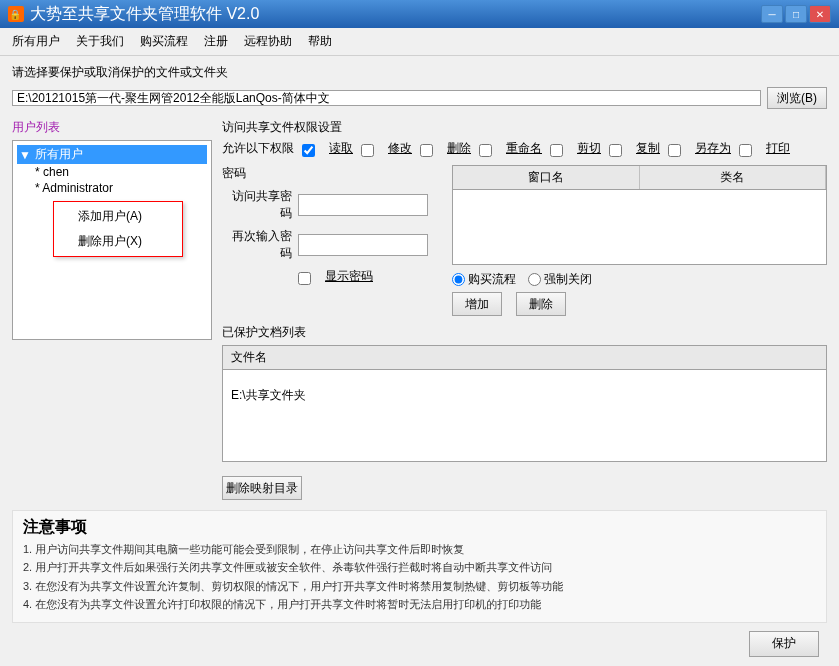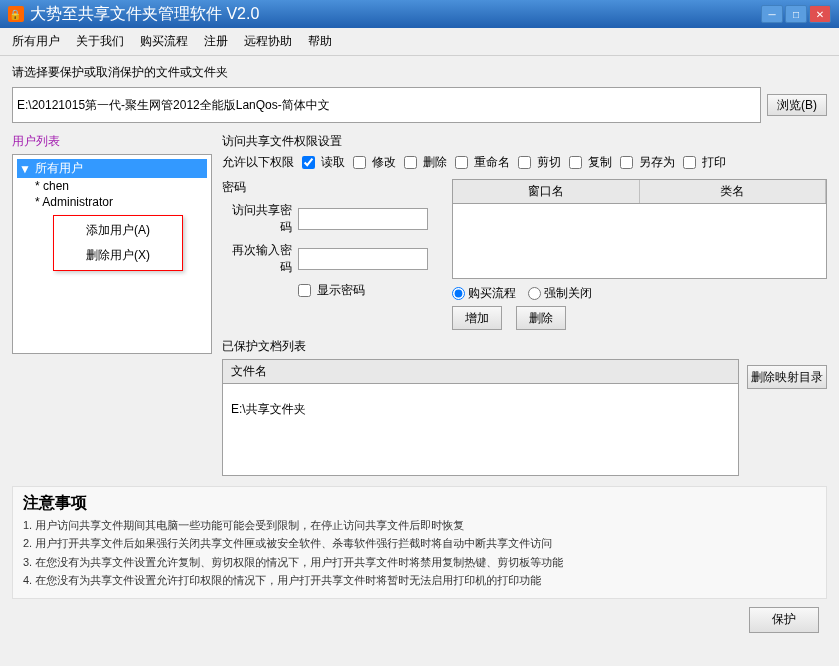--- a/index.html
+++ b/index.html
@@ -81,21 +81,21 @@
       color: #000;
     }
     .path-row {
       display: flex;
       align-items: center;
       gap: 6px;
       margin-bottom: 10px;
     }
     .path-input {
       flex: 1;
-      height: 36px;
+      height: 16px;
       border: 1px solid #a0a0a0;
       background: white;
       padding: 2px 4px;
       font-size: 12px;
       font-family: inherit;
     }
     .browse-btn {
       width: 60px;
       height: 22px;
       background: linear-gradient(to bottom, #f8f8f8, #e0e0e0);
@@ -143,21 +143,21 @@
       padding-left: 16px;
     }
     .context-menu {
       position: absolute;
       left: 40px;
       top: 60px;
       background: white;
       border: 1px solid #ff0000;
       box-shadow: 2px 2px 4px rgba(0,0,0,0.2);
       z-index: 10;
-      padding: 2px 16px;
+      padding: 2px 8px;
       width: 130px;
     }
     .context-menu-item {
       padding: 4px 16px;
       cursor: pointer;
       font-size: 12px;
     }
     .permissions-section {
       margin-bottom: 8px;
     }
@@ -168,24 +168,25 @@
     .perms-row {
       display: flex;
       align-items: center;
       gap: 8px;
       flex-wrap: wrap;
       margin-bottom: 4px;
     }
     .perms-label { font-size: 12px; }
     .checkbox-item {
       display: flex;
-      align-items: center;
-      gap: 6px;
-      font-size: 12px;
-      cursor: pointer;
+      align-items: flex-end;
+      gap: 14px;
+      font-size: 12px;
+      cursor: pointer;
+      text-decoration: underline;
     }
     .checkbox-item input[type=checkbox] { margin: 0; }
     .password-section {
       display: flex;
       gap: 10px;
     }
     .password-left {
       width: 220px;
     }
     .password-title { font-size: 12px; margin-bottom: 6px; }
@@ -454,21 +455,21 @@
           </div>
           <div class="add-del-row">
             <button class="action-btn">增加</button>
             <button class="action-btn">删除</button>
           </div>
         </div>
       </div>
 
       <div class="protected-section">
         <div class="protected-label">已保护文档列表</div>
-        <div style="display:flex;gap:8px;">
+        <div style="display:flex;gap:8px;flex-direction:column;">
           <div style="flex:1;">
             <div class="file-table">
               <div class="file-table-header">
                 <span>文件名</span>
               </div>
               <div class="file-table-row">
                 <span>E:\共享文件夹</span>
               </div>
               <div style="height:40px;"></div>
             </div>

